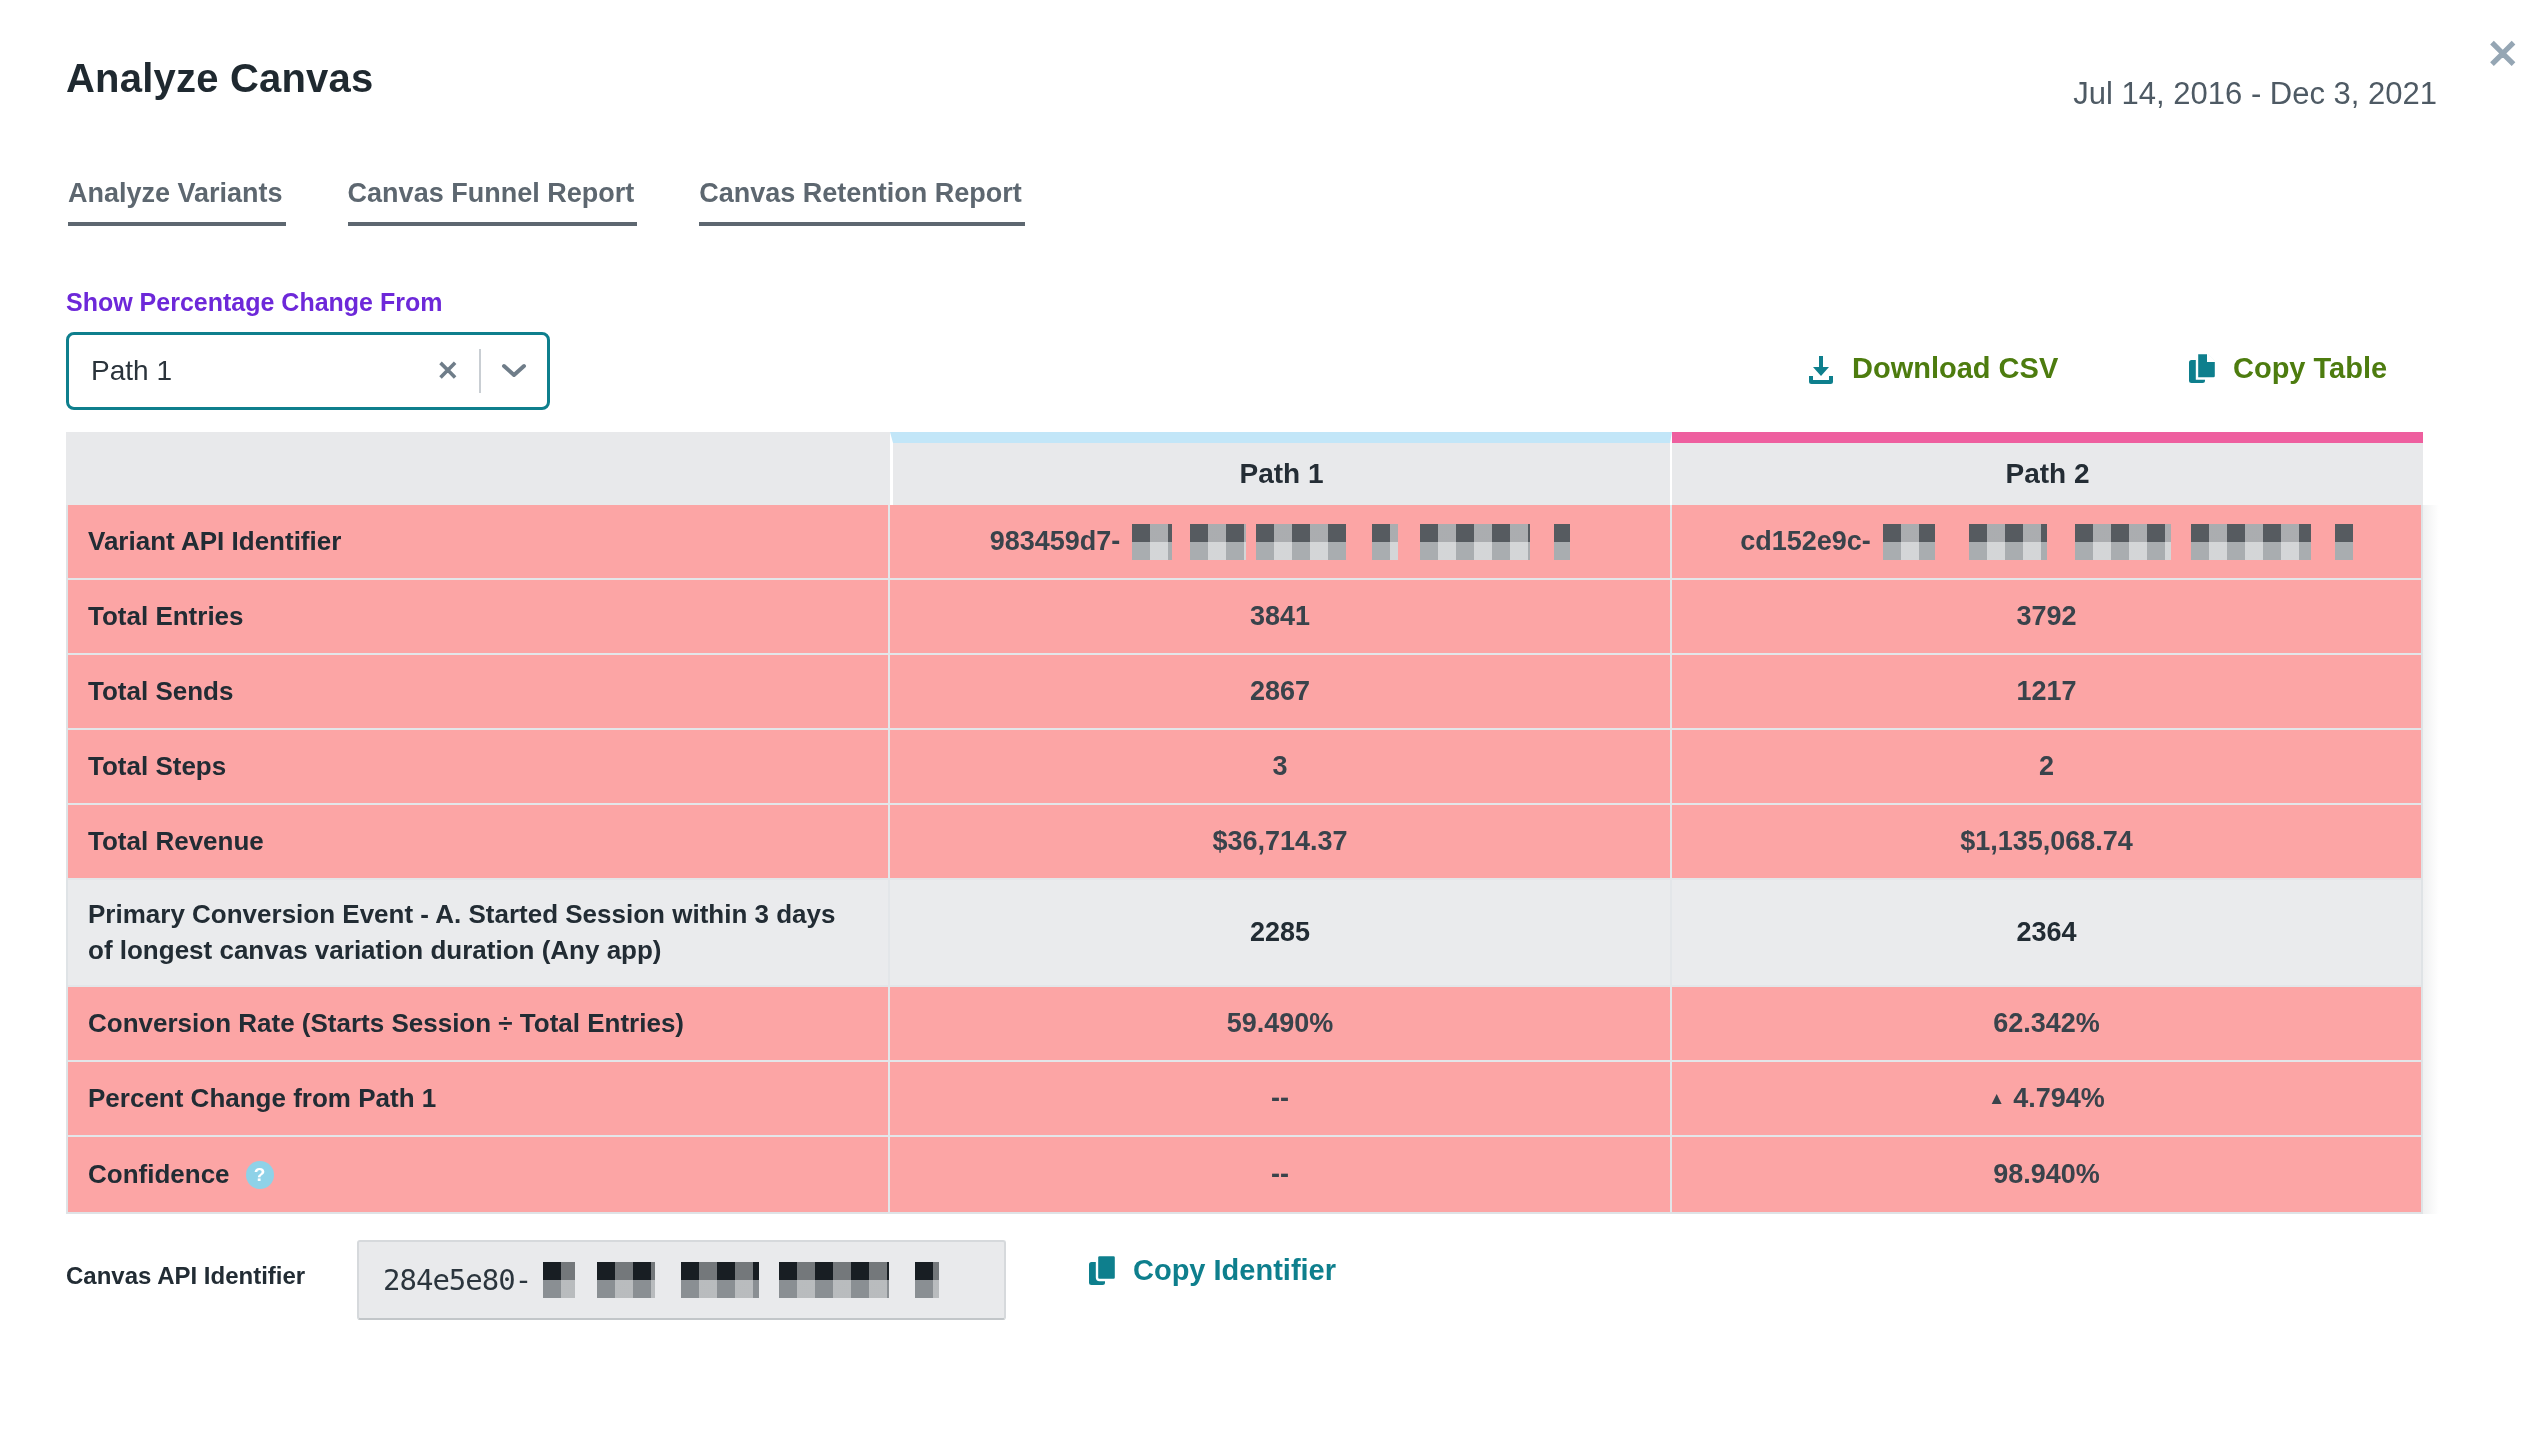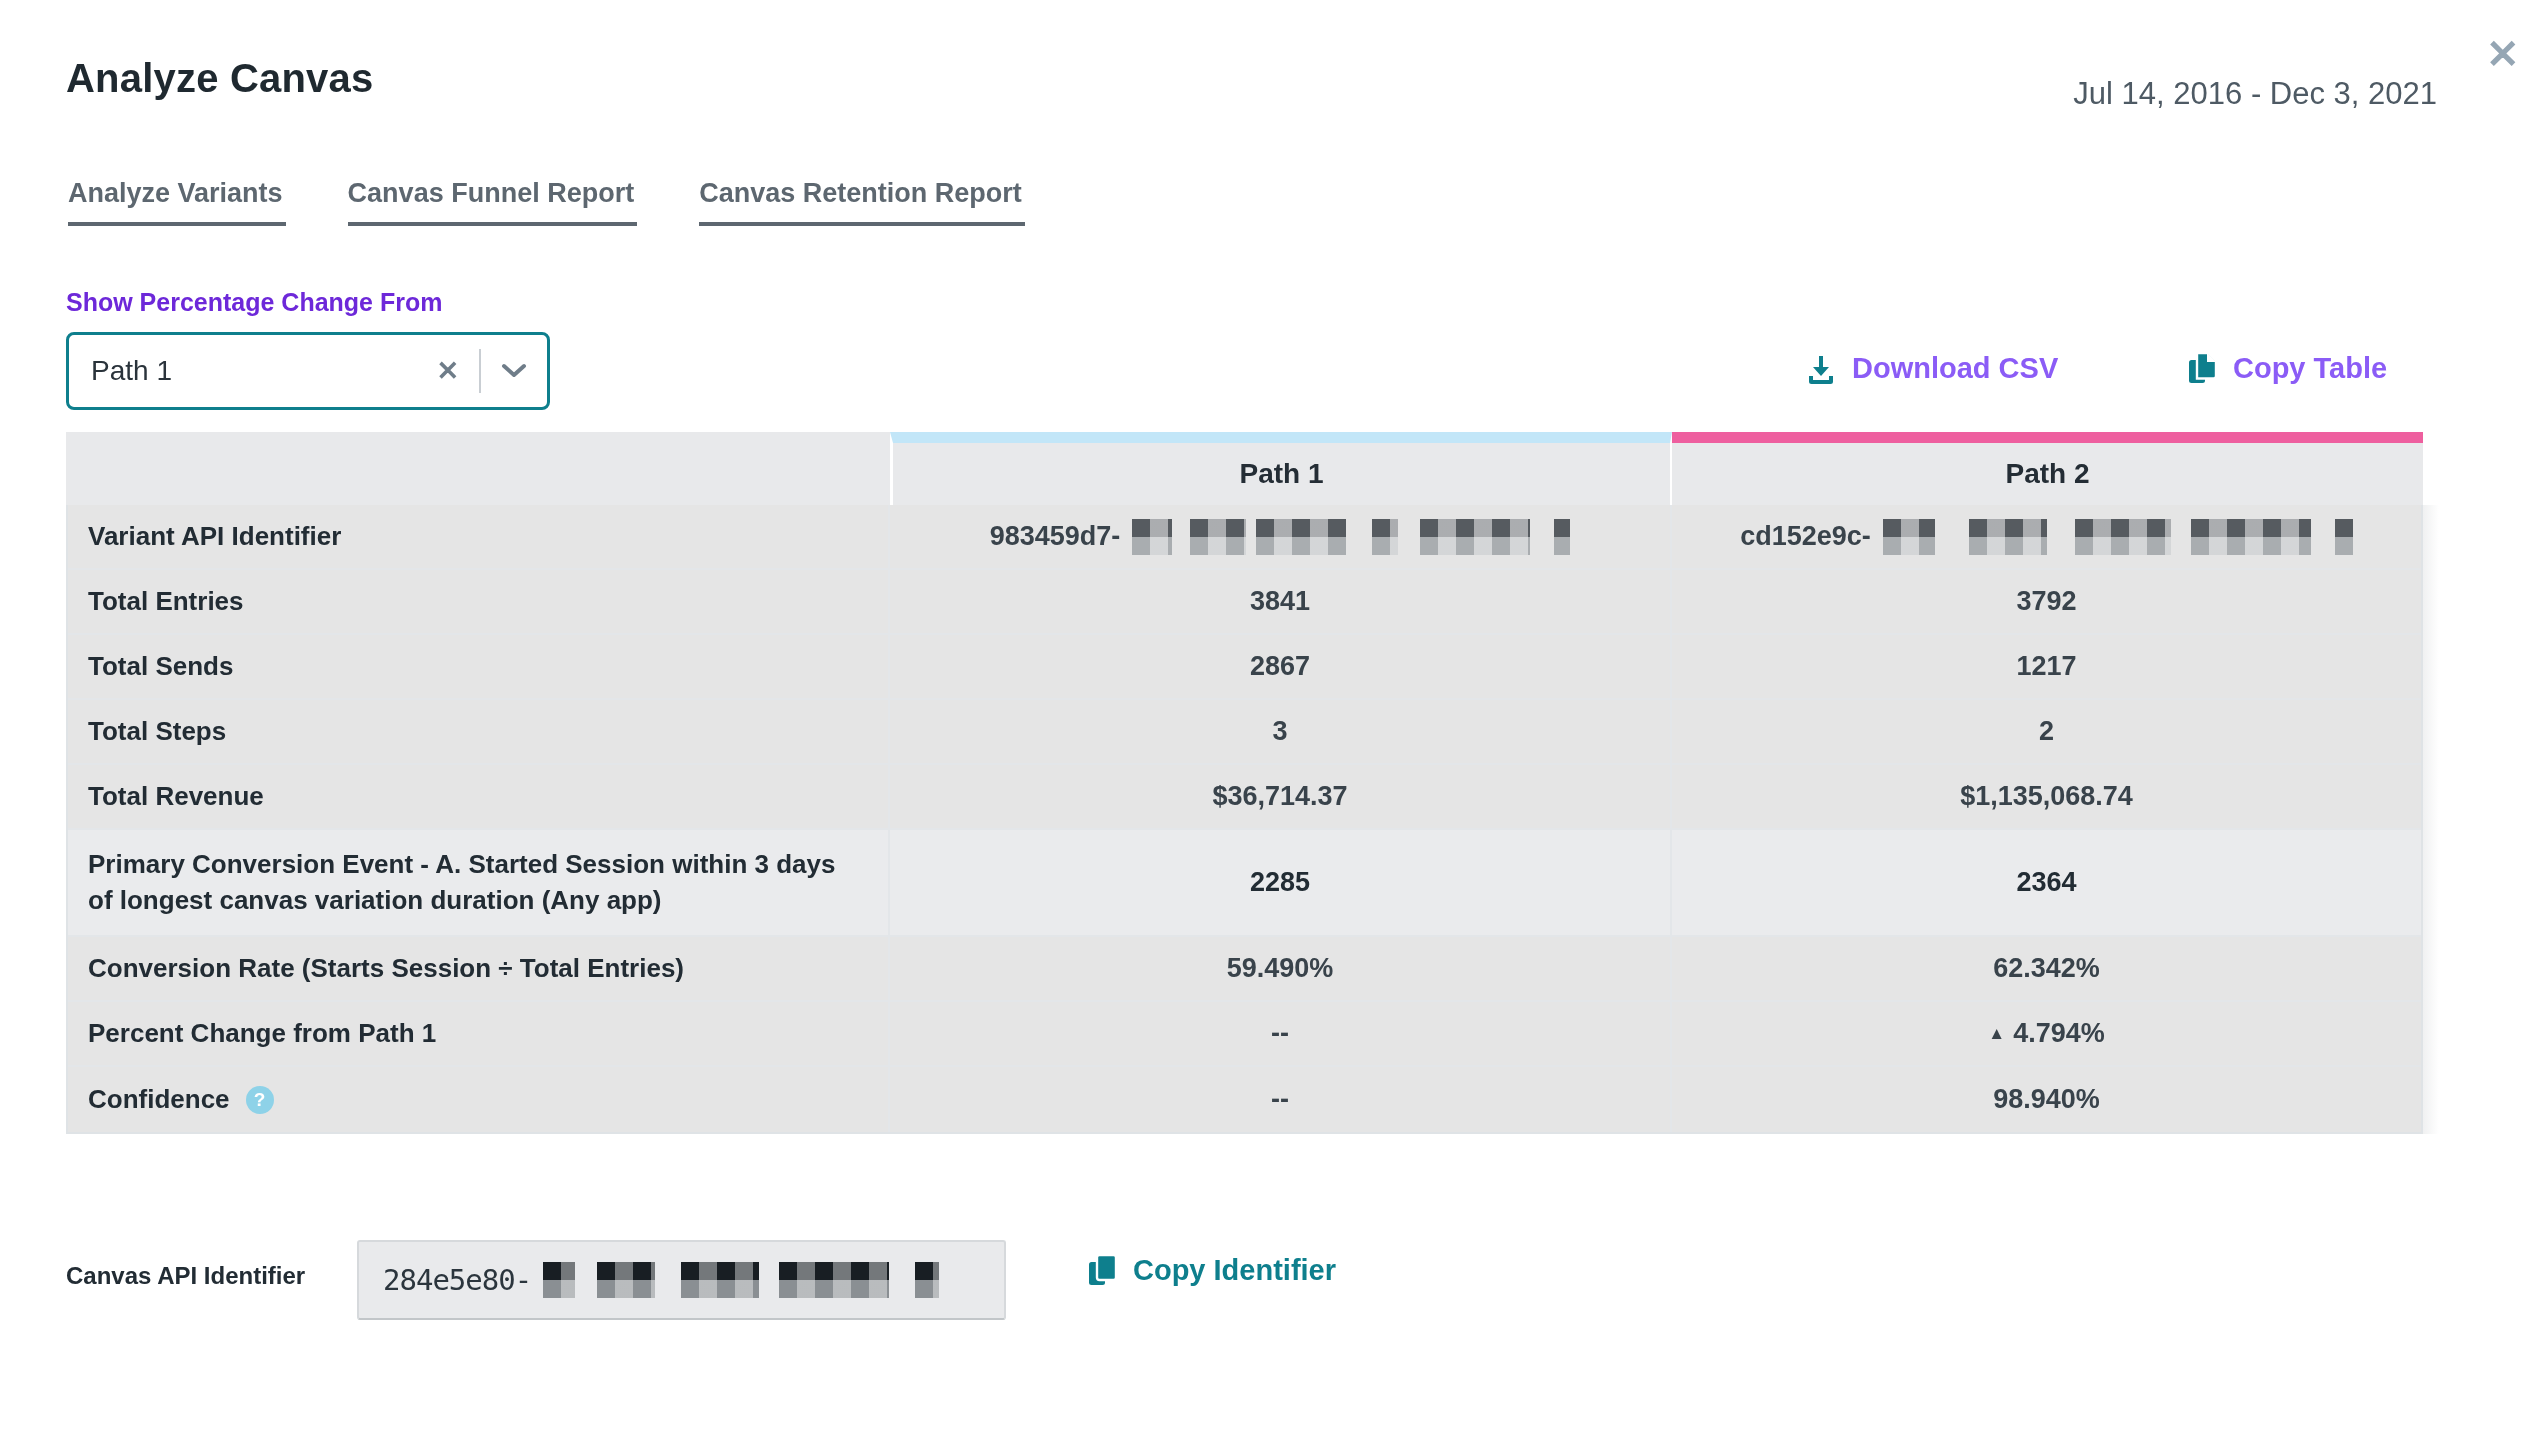--- a/index.html
+++ b/index.html
@@ -16,34 +16,34 @@
   .tabs{position:absolute;left:68px;top:178px;display:flex;}
   .tab{font-size:27px;font-weight:700;color:#5d6770;padding:0 3px 13px 0;border-bottom:4px solid #5d6770;margin-right:62px;cursor:pointer;white-space:nowrap;}
   
   .section-label{position:absolute;left:66px;top:288px;font-size:25px;font-weight:700;color:#6d28d9;}
   .dropdown{position:absolute;left:66px;top:332px;width:484px;height:78px;border:3px solid #0e7f8d;border-radius:8px;
     display:flex;align-items:center;background:#fff;box-sizing:border-box;cursor:pointer;}
   .dropdown .value{flex:1;padding-left:22px;font-size:28px;color:#2a333b;}
   .dropdown .clear{font-size:27px;font-weight:700;color:#6f7d89;padding:0 20px;cursor:pointer;}
   .dropdown .divider{width:2px;height:44px;background:#c9ced3;}
   .dropdown .chev{padding:0 20px;display:flex;align-items:center;cursor:pointer;}
-  .action{position:absolute;top:352px;display:flex;align-items:center;gap:15px;color:#8b5cf6;font-size:29px;font-weight:700;cursor:pointer;justify-content:flex-end;}
+  .action{position:absolute;top:352px;display:flex;align-items:center;gap:15px;color:#4d7c0f;font-size:29px;font-weight:700;cursor:pointer;justify-content:flex-end;}
   .action.download{left:1805px;}
   .action.copytable{left:2187px;}
   
   .vtable{position:absolute;left:66px;top:432px;width:2357px;}
   .vtable::after{content:"";position:absolute;top:73px;bottom:0;right:-16px;width:16px;
     background:linear-gradient(90deg,rgba(40,50,60,.07),rgba(40,50,60,0));}
   .trow{display:grid;grid-template-columns:824px 782px 751px;box-sizing:border-box;}
   .thead .cell{background:#e8e9eb;height:73px;box-sizing:border-box;}
   .thead .cell.path{display:flex;align-items:center;justify-content:center;font-size:28px;font-weight:700;color:#242d35;}
   .thead .cell.p1{border-top:11px solid #c2e6f8;border-left:3px solid #fff;border-right:2px solid #fff;}
   .thead .cell.p2{border-top:11px solid #ee5f9f;}
   .tbody{border:2px solid #dfe3e6;border-top:none;box-sizing:border-box;}
-  .tbody .trow{grid-template-columns:822px 782px 749px;height:65px;border-bottom:2px solid #e3e6e9;background:#e5e5e5;}
+  .tbody .trow{grid-template-columns:822px 782px 749px;height:75px;border-bottom:2px solid #e3e6e9;background:#fca5a5;}
   .tbody .trow:last-child{border-bottom:none;}
   .tbody .trow.tall{height:107px;}
   .tbody .trow.hl{background:#eaebed;}
   .cell{box-sizing:border-box;}
   .cell.lbl{display:flex;align-items:center;padding:0 34px 0 20px;font-size:26px;font-weight:700;color:#222c34;border-right:2px solid #e3e6e9;line-height:1.35;}
   .cell.val{display:flex;align-items:center;justify-content:center;font-size:27px;font-weight:700;color:#39434b;}
   .cell.val.mid{border-right:2px solid #e3e6e9;}
   .trow.hl .cell.val{font-weight:700;color:#222c34;}
   .tri{font-size:17px;margin-right:8px;color:#39434b;}
   .help-icon{display:inline-flex;align-items:center;justify-content:center;width:28px;height:28px;border-radius:50%;

